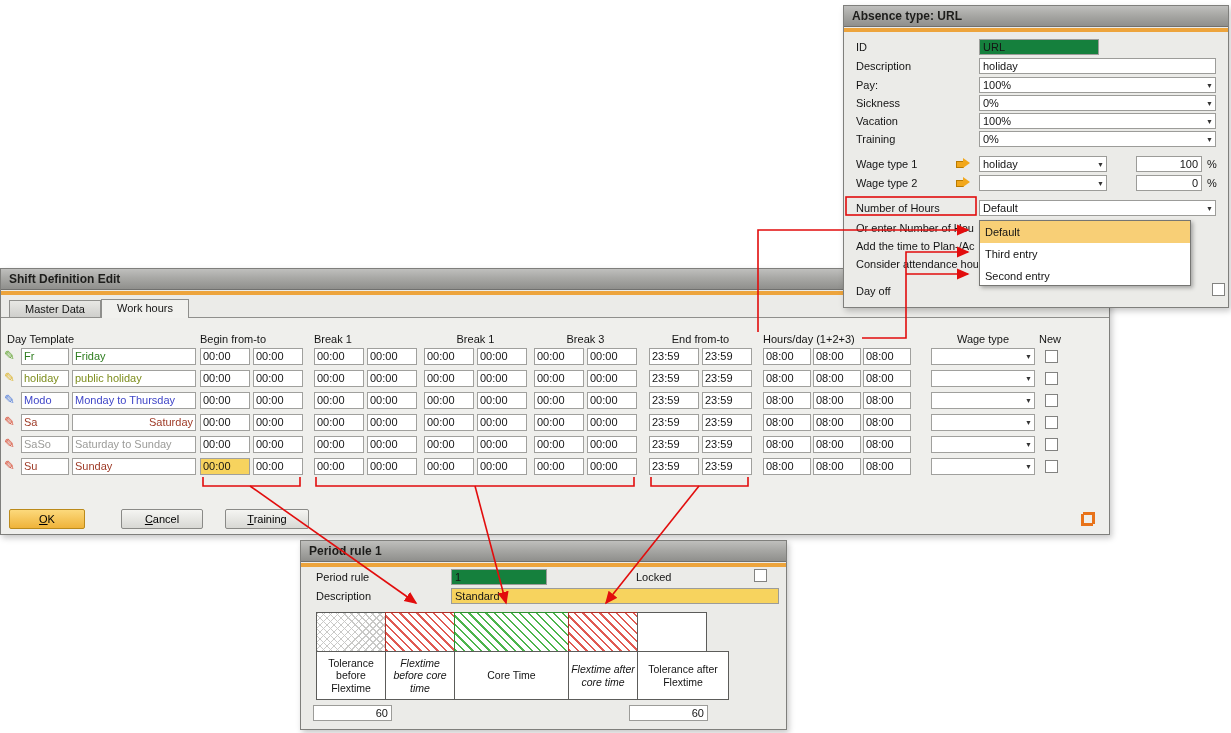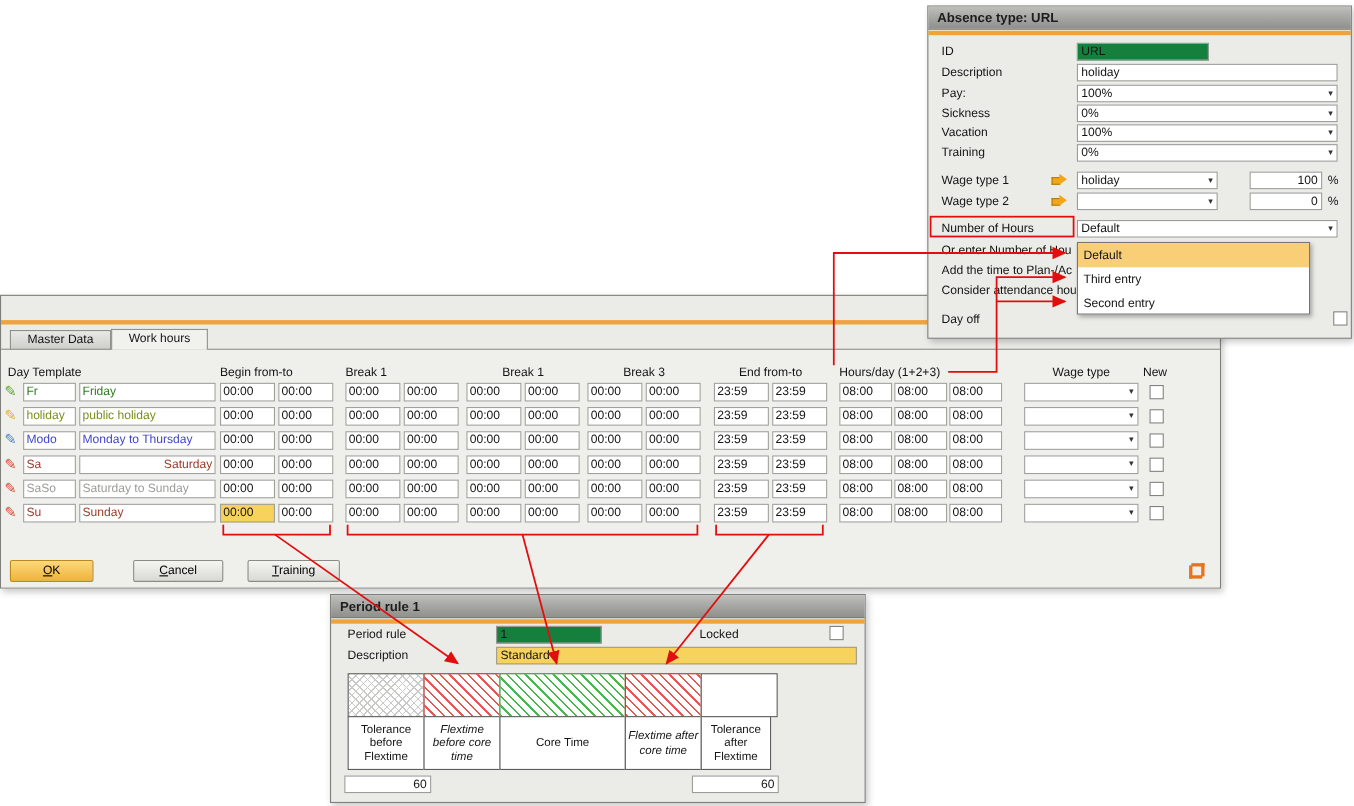--- a/index.html
+++ b/index.html
@@ -71,20 +71,23 @@
   
   #overlay{position:absolute;left:0;top:0;z-index:50;pointer-events:none}
   .arrow{fill:none;stroke:#e20d0d;stroke-width:1.6}
 </style>
 </head>
 <body>
 
 <div id="page">
 
   <div class="window" id="shift-window" style="left:0;top:268px;width:1110px;height:267px;z-index:1">
+    <div class="titlebar">
+      <span>Shift Definition Edit</span>
+    </div>
     <div class="accent"></div>
     <div class="panel"></div>
     <div class="tab inactive" style="left:8px;width:92px">Master Data</div>
     <div class="tab active" style="left:100px;width:88px">Work hours</div>
     <div class="tabline"></div>
 
     <div id="headers-host">
         <div class="col-hdr" style="left: 6px; width: 110px; text-align: left;">Day Template</div>
         <div class="col-hdr" style="left: 199px; width: 103px; text-align: left;">Begin from-to</div>
         <div class="col-hdr" style="left: 313px; width: 103px; text-align: left;">Break 1</div>
@@ -259,21 +262,21 @@
     <div id="segments-host">
         <div class="seg-box p-cross" style="left: 15px; width: 70px;"></div>
         <div class="seg-label" style="left: 15px; width: 70px;">Tolerance before Flextime</div>
         <div class="seg-box p-red" style="left: 84px; width: 70px;"></div>
         <div class="seg-label" style="left: 84px; width: 70px; font-style: italic;">Flextime before core time</div>
         <div class="seg-box p-green" style="left: 153px; width: 115px;"></div>
         <div class="seg-label" style="left: 153px; width: 115px;">Core Time</div>
         <div class="seg-box p-red" style="left: 267px; width: 70px;"></div>
         <div class="seg-label" style="left: 267px; width: 70px; font-style: italic;">Flextime after core time</div>
         <div class="seg-box" style="left: 336px; width: 70px;"></div>
-        <div class="seg-label" style="left: 336px; width: 64px;">Tolerance after Flextime</div>
+        <div class="seg-label" style="left: 336px; width: 92px;">Tolerance after Flextime</div>
       </div>
 
     <div class="field ra" style="left:12px;top:164px;width:79px">60</div>
     <div class="field ra" style="left:328px;top:164px;width:79px">60</div>
   </div>
 
   <div class="window" id="absence-window" style="left:843px;top:5px;width:386px;height:303px;z-index:3">
     <div class="titlebar">
       <span>Absence type: URL</span>
     </div>

